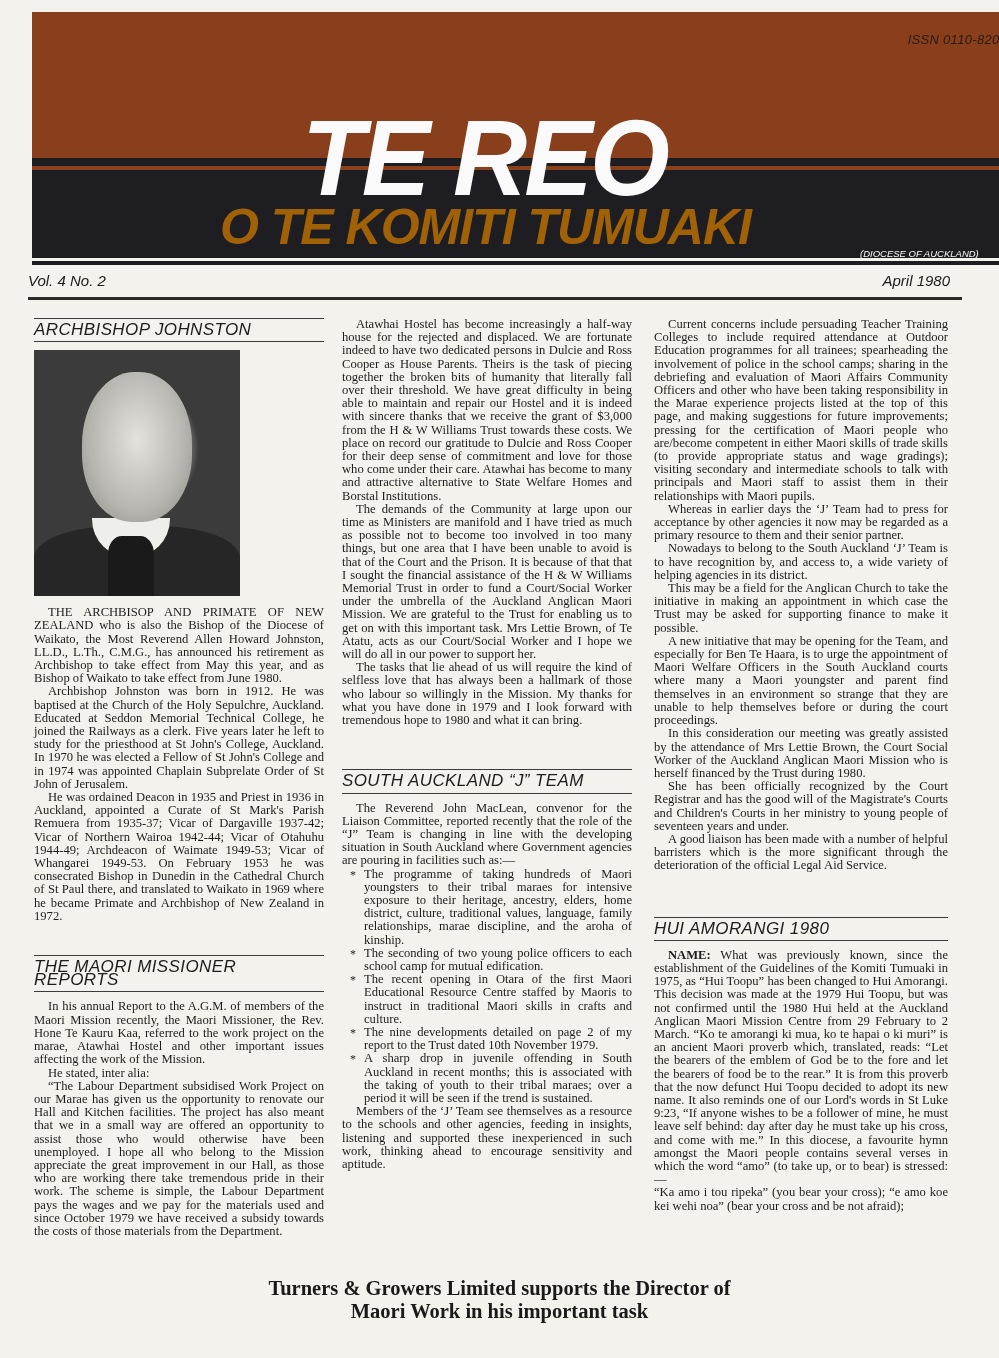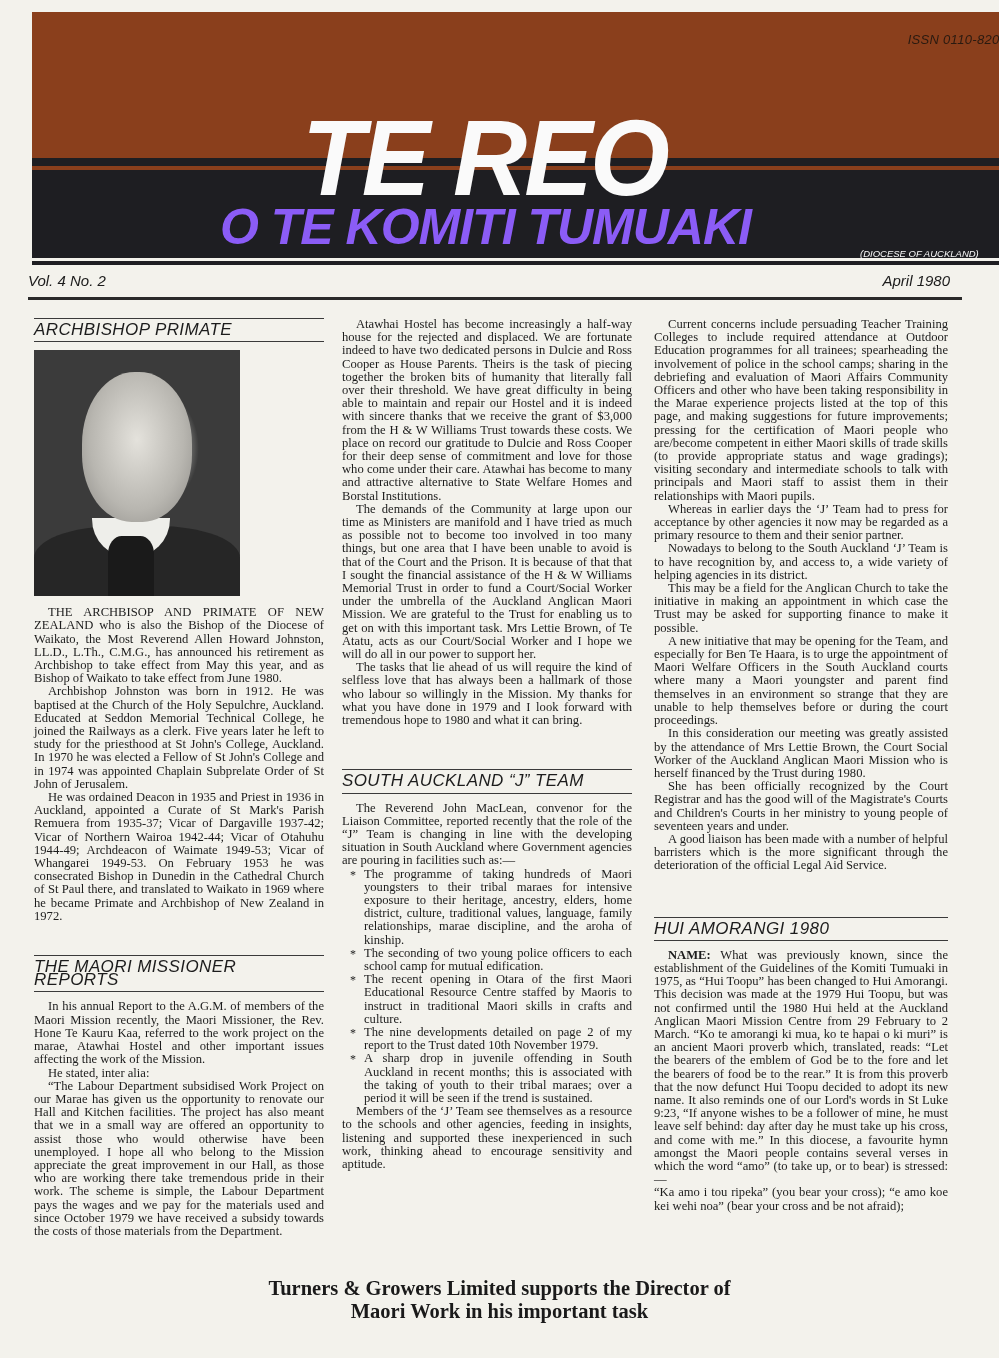--- a/index.html
+++ b/index.html
@@ -21,21 +21,21 @@
   .issn { position: absolute; right: 18px; top: 20px; font-family: "Liberation Sans", sans-serif; font-style: italic; font-size: 13px; color: #2a1a10; letter-spacing: 0.3px; }
   .title-main {
     position: absolute; left: 270px; top: 92px;
     font-family: "Liberation Sans", sans-serif; font-weight: 700; font-style: italic;
     font-size: 108px; line-height: 1; color: #fafafa; letter-spacing: -3px;
     transform: scaleX(0.95); transform-origin: left top;
   }
   .title-sub {
     position: absolute; left: 188px; top: 190px;
     font-family: "Liberation Sans", sans-serif; font-weight: 700; font-style: italic;
-    font-size: 50px; line-height: 1; color: #8b5cf6; letter-spacing: -1px;
+    font-size: 50px; line-height: 1; color: #a16207; letter-spacing: -1px;
   }
   .diocese { position: absolute; left: 828px; top: 236px; font-family: "Liberation Sans", sans-serif; font-style: italic; font-size: 9.5px; color: #fafafa; }
 
   .issue-row { position: absolute; left: 28px; top: 272px; width: 924px; height: 20px; font-family: "Liberation Sans", sans-serif; font-style: italic; font-size: 15px; }
   .issue-vol { position: absolute; left: 0; top: 0; }
   .issue-date { position: absolute; right: 2px; top: 0; text-align: right; }
   .issue-rule { position: absolute; left: 28px; top: 297px; width: 934px; height: 3px; background: #2a2a2a; }
 
   
   .col { position: absolute; font-size: 12.6px; line-height: 13.2px; text-align: justify; }
@@ -85,21 +85,21 @@
   <div class="diocese">(DIOCESE OF AUCKLAND)</div>
 </div>
 
 <div class="issue-row">
   <span class="issue-vol">Vol. 4 No. 2</span>
   <span class="issue-date">April 1980</span>
 </div>
 <div class="issue-rule"></div>
 
 <div class="col col1">
-  <div class="heading">ARCHBISHOP PRIMATE</div>
+  <div class="heading">ARCHBISHOP JOHNSTON</div>
   <div class="photo" title="Portrait of Archbishop Johnston">
     <div class="body"></div>
     <div class="collar"></div>
     <div class="shirt"></div>
     <div class="face"></div>
   </div>
   <p>THE ARCHBISOP AND PRIMATE OF NEW ZEALAND who is also the Bishop of the Diocese of Waikato, the Most Reverend Allen Howard Johnston, LL.D., L.Th., C.M.G., has announced his retirement as Archbishop to take effect from May this year, and as Bishop of Waikato to take effect from June 1980.</p>
   <p>Archbishop Johnston was born in 1912. He was baptised at the Church of the Holy Sepulchre, Auckland. Educated at Seddon Memorial Technical College, he joined the Railways as a clerk. Five years later he left to study for the priesthood at St John's College, Auckland. In 1970 he was elected a Fellow of St John's College and in 1974 was appointed Chaplain Subprelate Order of St John of Jerusalem.</p>
   <p>He was ordained Deacon in 1935 and Priest in 1936 in Auckland, appointed a Curate of St Mark's Parish Remuera from 1935-37; Vicar of Dargaville 1937-42; Vicar of Northern Wairoa 1942-44; Vicar of Otahuhu 1944-49; Archdeacon of Waimate 1949-53; Vicar of Whangarei 1949-53. On February 1953 he was consecrated Bishop in Dunedin in the Cathedral Church of St Paul there, and translated to Waikato in 1969 where he became Primate and Archbishop of New Zealand in 1972.</p>
   <div class="gap"></div>

